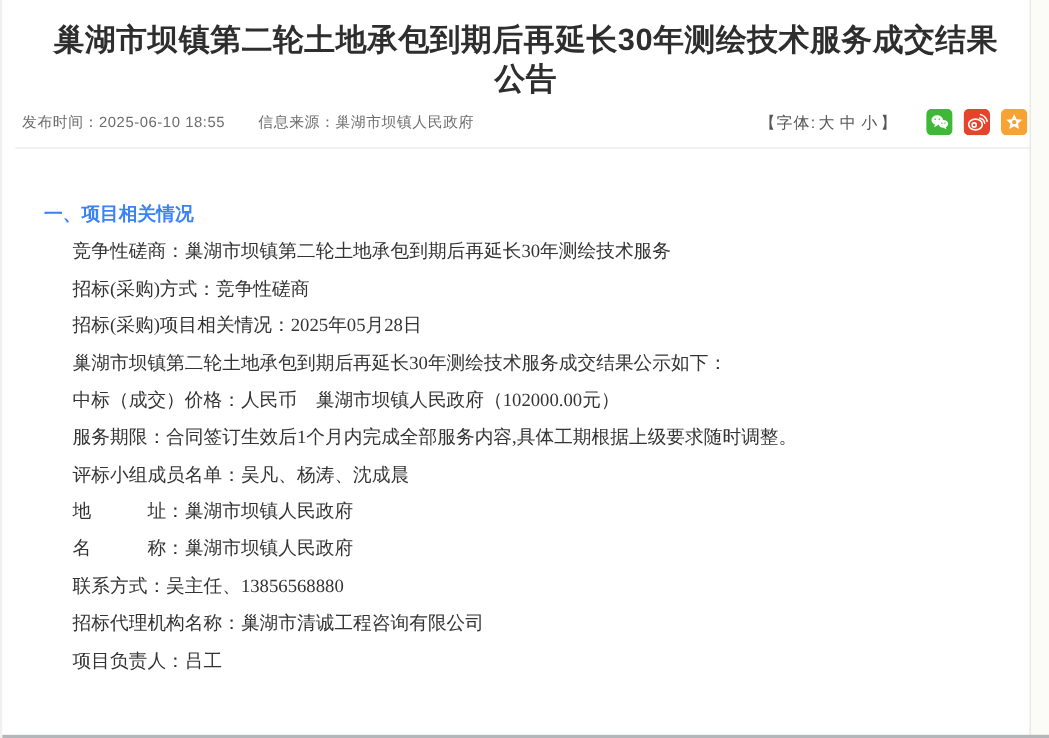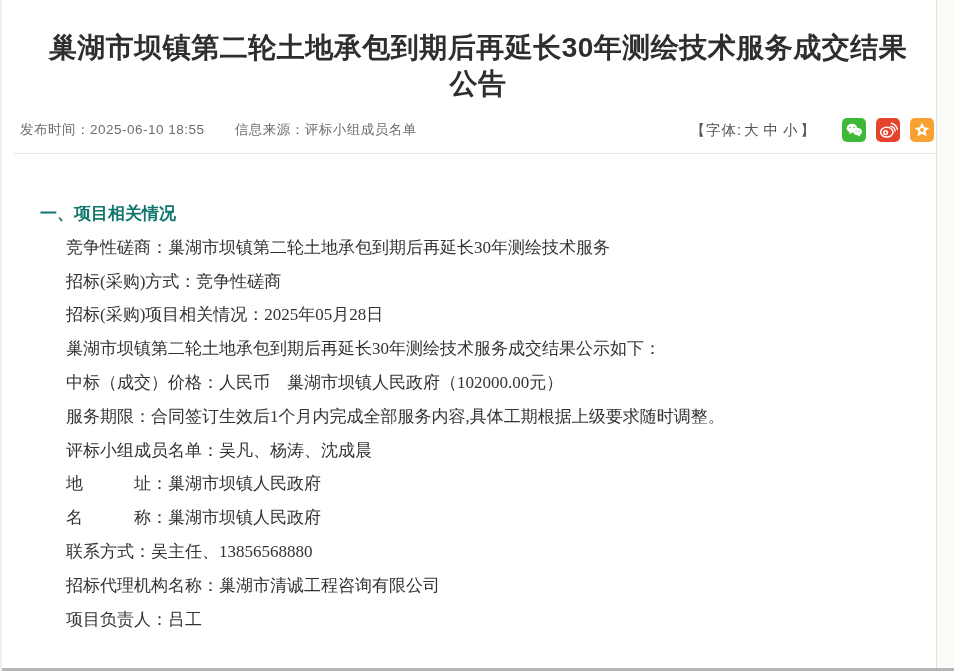--- a/index.html
+++ b/index.html
@@ -25,21 +25,21 @@
   }
   .bottom-edge {
     position: absolute;
     left: 0; bottom: 0;
     width: 100%; height: 3px;
     background: #b4b7ba;
     z-index: 5;
   }
   
   .article-title {
-    margin: 16px;
+    margin: 4px;
     padding: 14px 30px 0 30px;
     font-size: 28px;
     line-height: 36px;
     font-weight: bold;
     color: #2e2e2e;
     text-align: center;
     letter-spacing: 0.5px;
   }
   .meta-row {
     display: flex;
@@ -85,35 +85,35 @@
     font-size: 17px;
     color: #333333;
   }
   .article-body p {
     margin: 0;
     line-height: 33.8px;
     white-space: nowrap;
   }
   .section-heading {
     font-weight: bold;
-    color: #0f766e;
+    color: #3b82f6;
   }
   .body-line { margin-left: 26px !important; }
 </style>
 </head>
 <body>
 
 <div class="page">
 
   <h1 class="article-title">巢湖市坝镇第二轮土地承包到期后再延长30年测绘技术服务成交结果公告</h1>
 
   <div class="meta-row">
     <div class="meta-left">
       <span class="meta-pair">发布时间：2025-06-10 18:55</span>
-      <span class="meta-pair">信息来源：评标小组成员名单</span>
+      <span class="meta-pair">信息来源：巢湖市坝镇人民政府</span>
     </div>
     <div class="meta-right">
       <span class="font-size-control"><span>【字体:</span><span class="font-size-option">大</span><span class="font-size-option">中</span><span class="font-size-option">小</span><span>】</span></span>
       <span class="share-icons">
         <span class="share-btn">
           <svg width="24" height="24" viewBox="0 0 24 24">
             <rect width="24" height="24" rx="5" fill="#3eb837"></rect>
             <ellipse cx="10" cy="10.2" rx="5.3" ry="4.4" fill="#ffffff"></ellipse>
             <path d="M7.2 16.6 L8.2 13.4 L10.8 14.6 Z" fill="#ffffff"></path>
             <ellipse cx="15.6" cy="13.6" rx="4.3" ry="3.6" fill="#ffffff"></ellipse>

